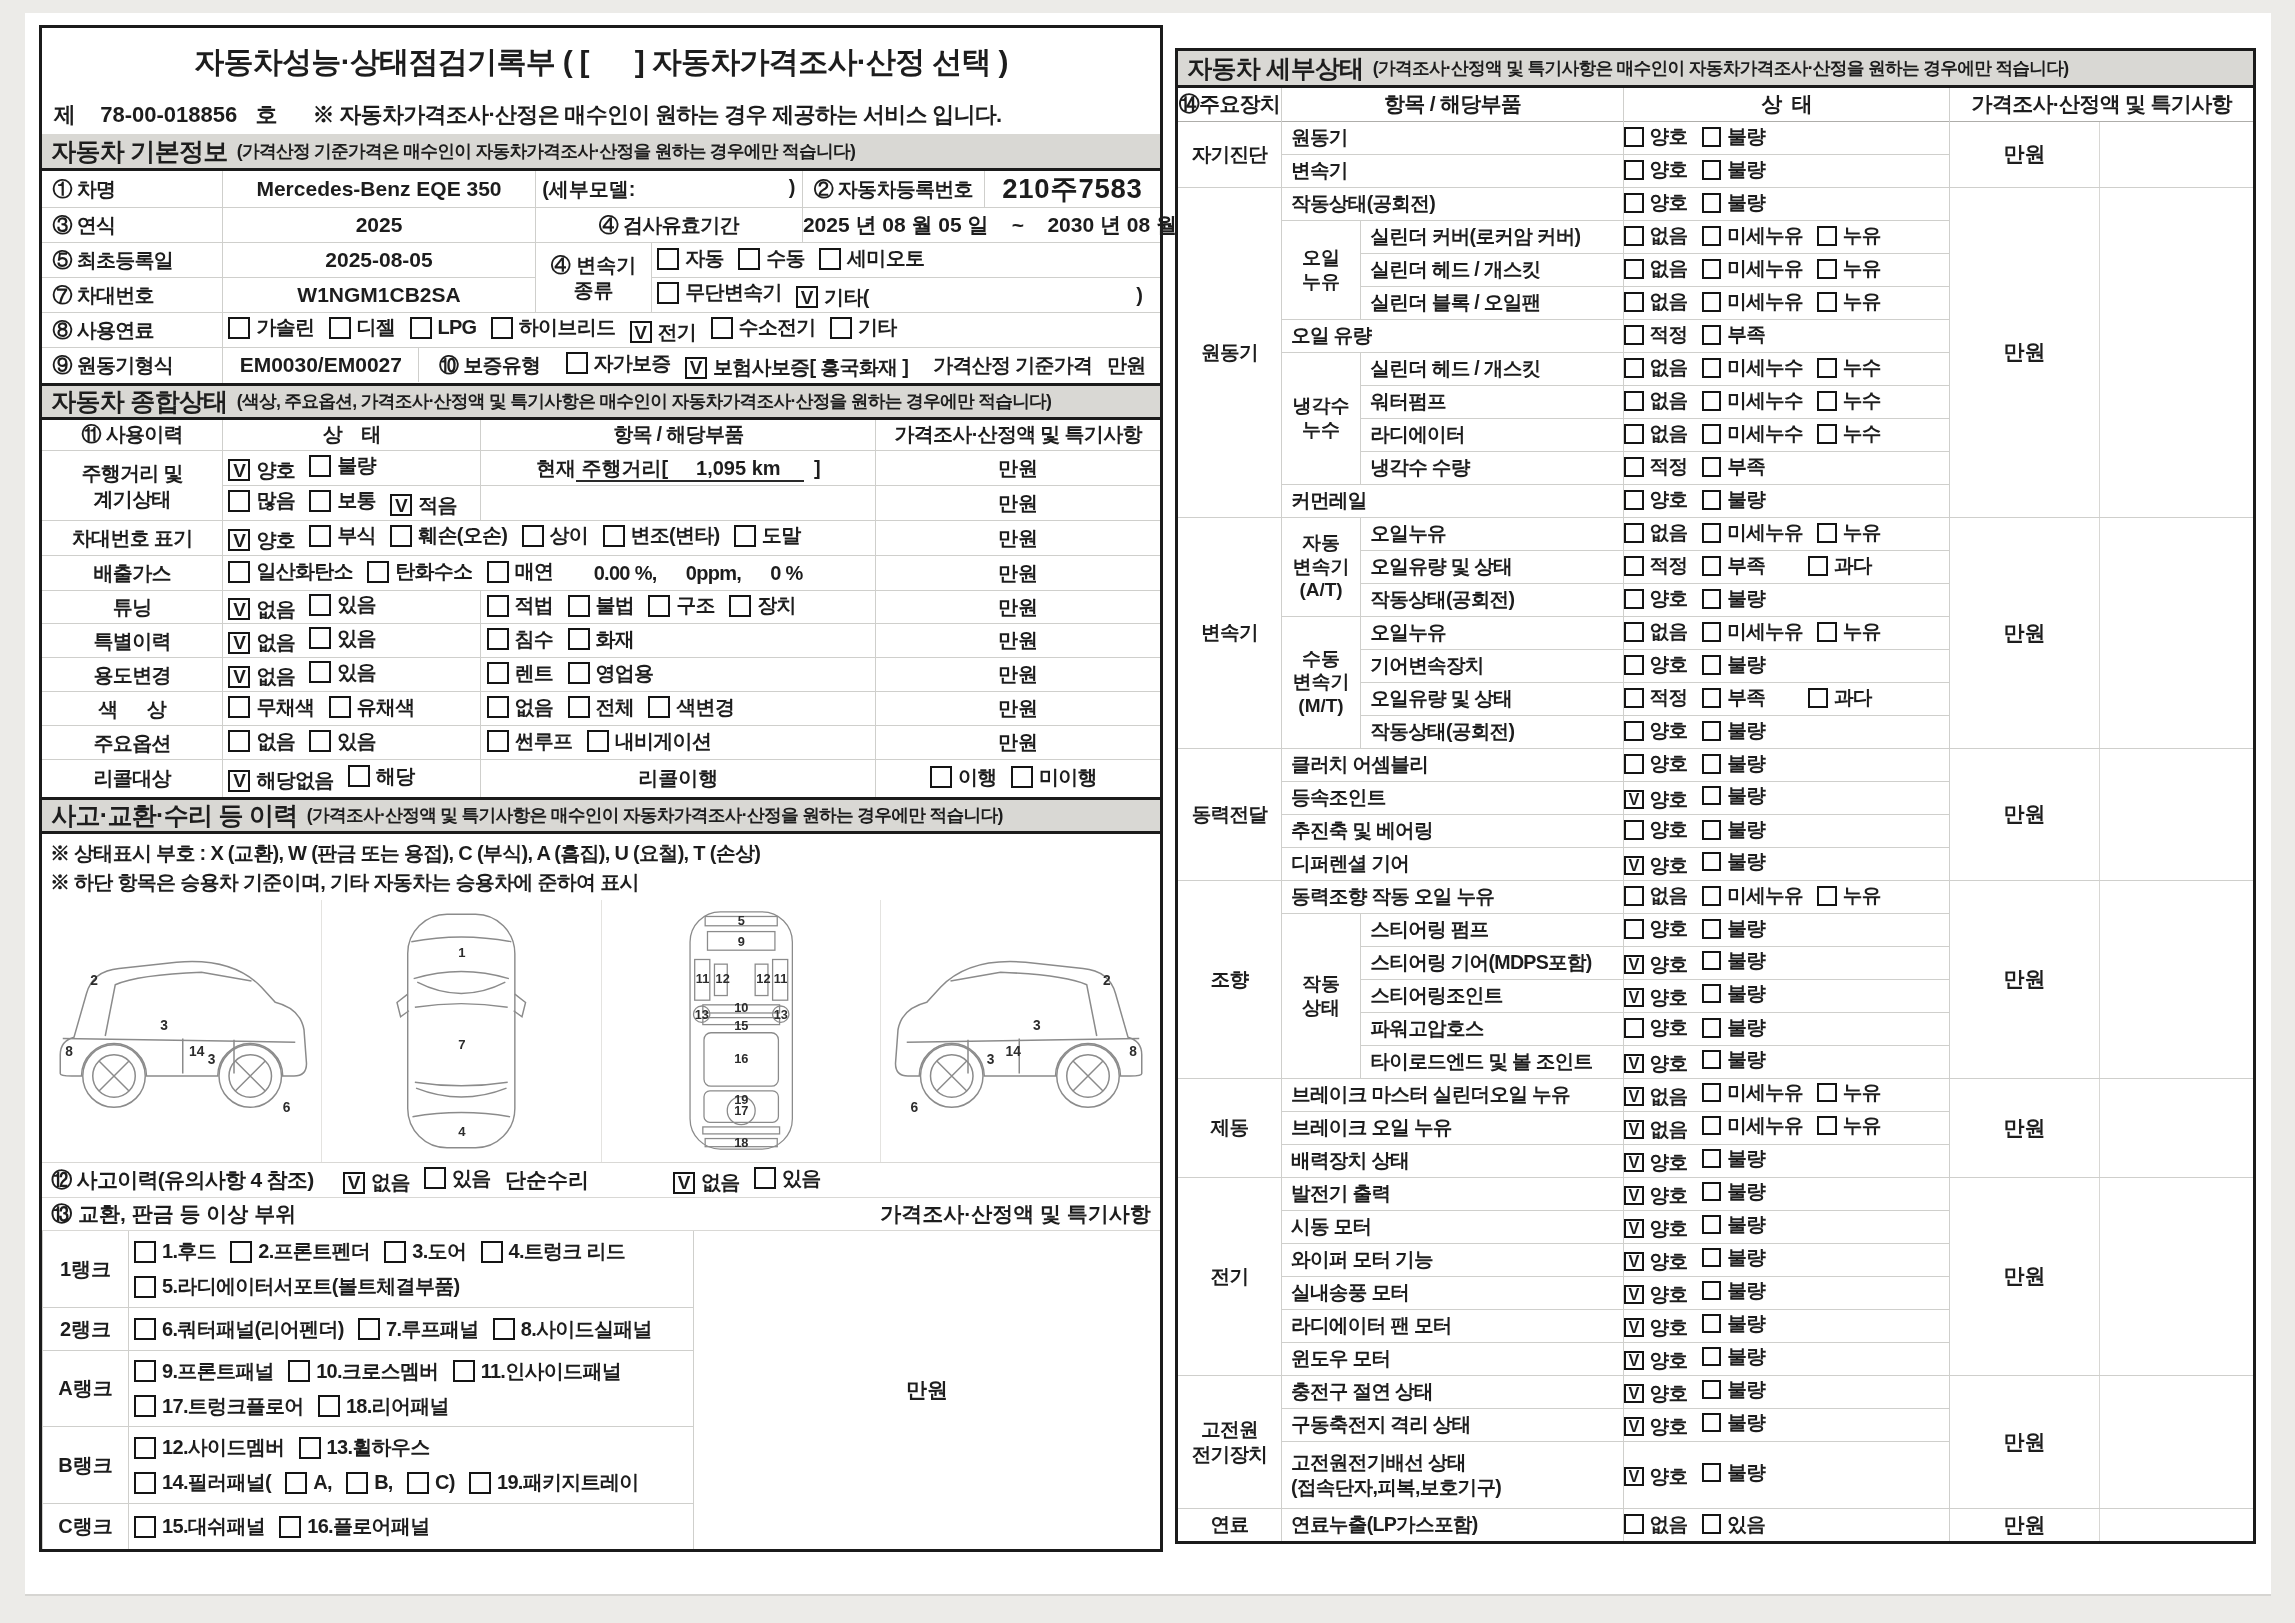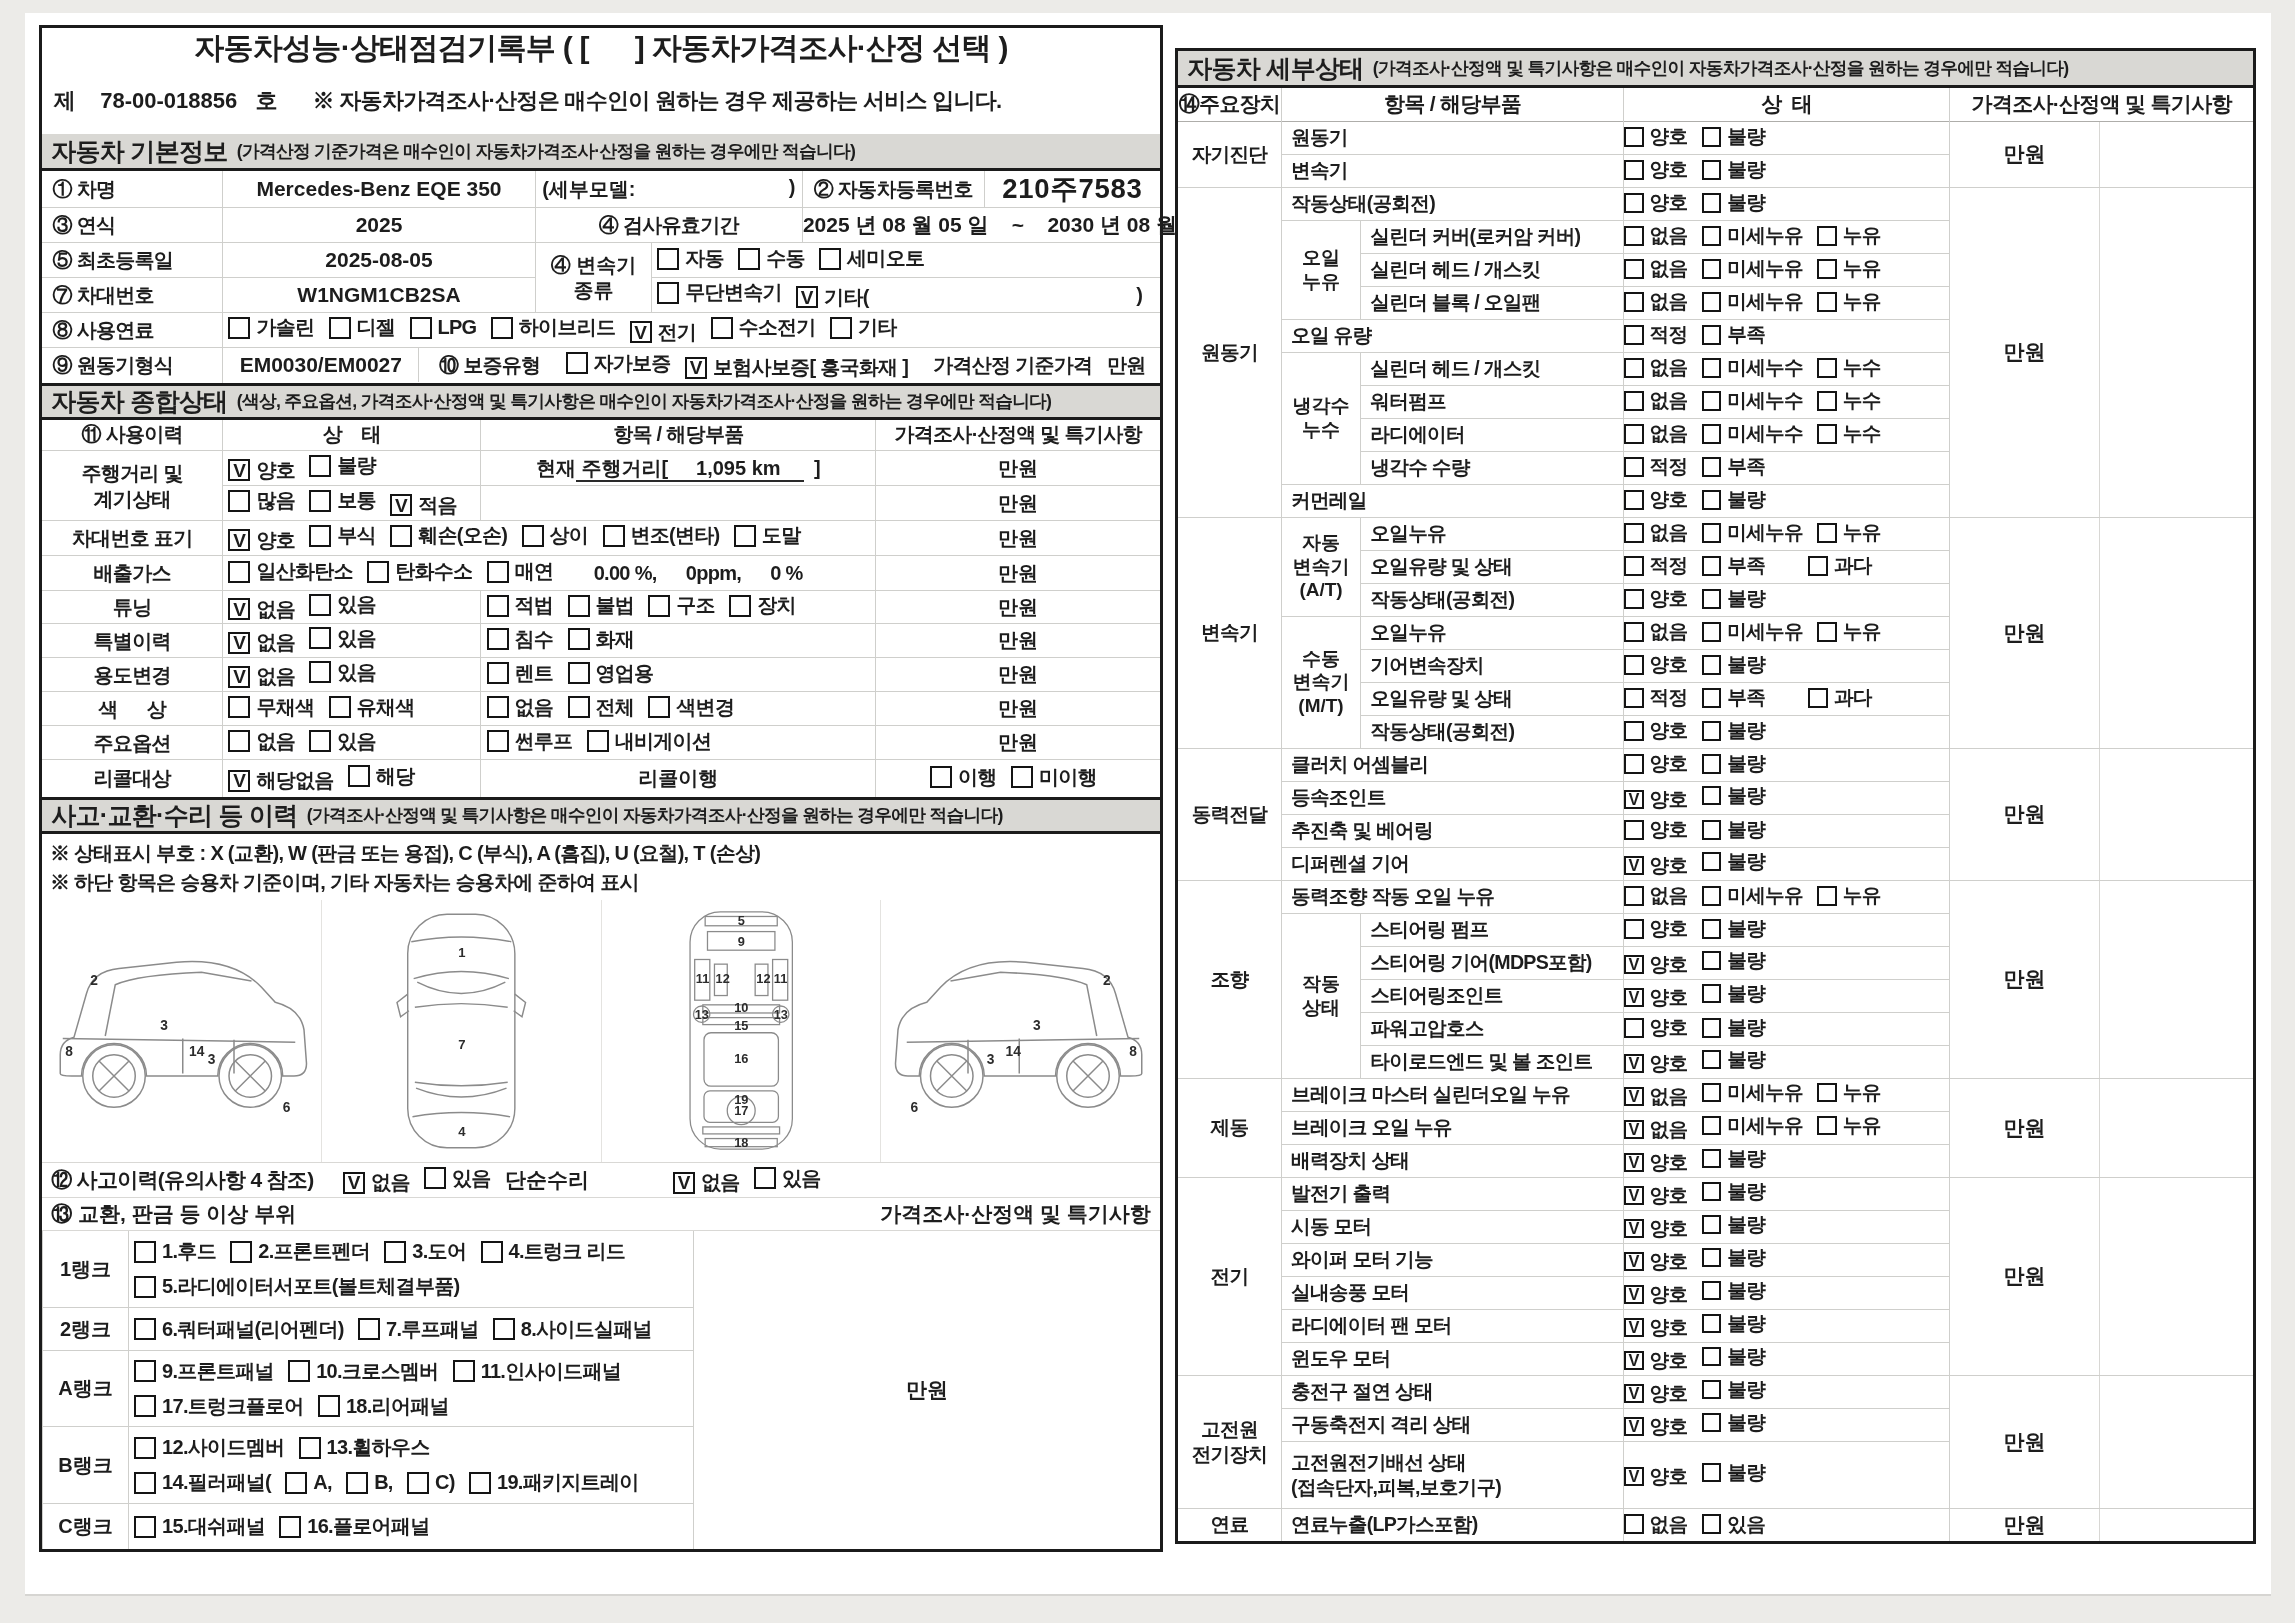--- a/index.html
+++ b/index.html
@@ -12,21 +12,21 @@
     overflow:hidden;
   }
   .sheet { position:absolute; left:25px; top:13px; width:2246px; height:1583px; background:#ffffff; border-bottom:2px solid #d6d5d2; }
   .panel { position:absolute; background:#fff; border:3.9px solid #1b1b1b; }
   #left-panel  { left:39px;  top:25px;  width:1124px; }
   #right-panel { left:1175px; top:48px;  width:1081px; }
 
   .ws { white-space:pre; }
 
   
-  .header-box { height:106px; padding-top:0; }
+  .header-box { height:106px; padding-top:14px; }
   .hb-title { text-align:center; font-size:30px; font-weight:700; letter-spacing:-0.7px; }
   .hb-sub { display:flex; align-items:flex-start; margin-top:17px; padding:0 11.8px; font-size:22px; font-weight:700; }
   .hb-sub .docno { white-space:pre; }
   .hb-sub .notice { margin-left:35px; white-space:pre; letter-spacing:-0.7px;}
 
   
   .band { height:37px; background:#d9d8d4; border-top:3.3px solid #1b1b1b; border-bottom:3.3px solid #1b1b1b; display:flex; align-items:center; padding-left:9.2px; }
   .band.first { border-top:none; }
   .band-title { font-size:25px; font-weight:800; letter-spacing:-0.7px; }
   .band-note { font-size:17.7px; font-weight:700; margin-left:9.2px; letter-spacing:-0.7px; }

